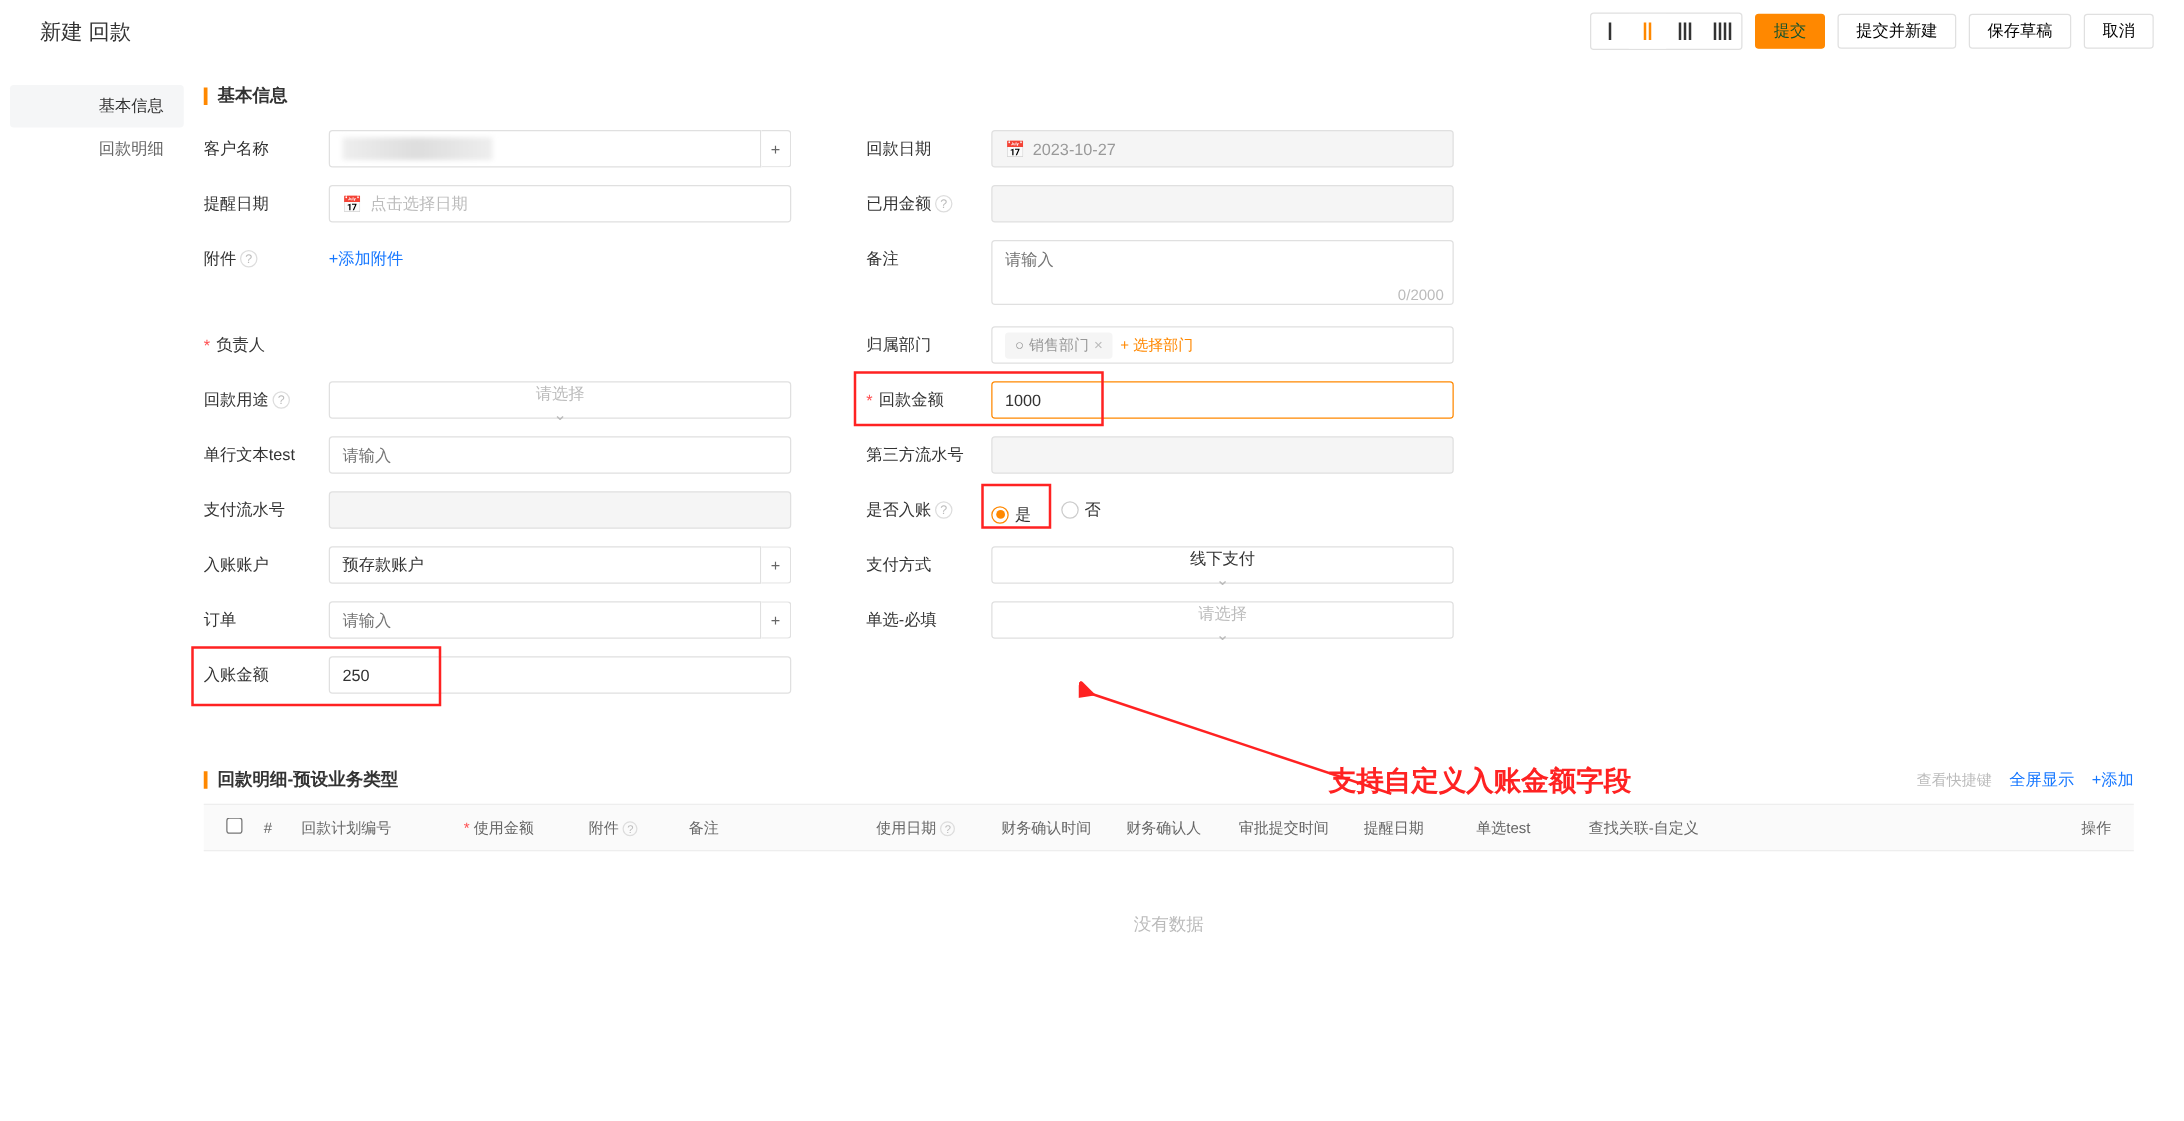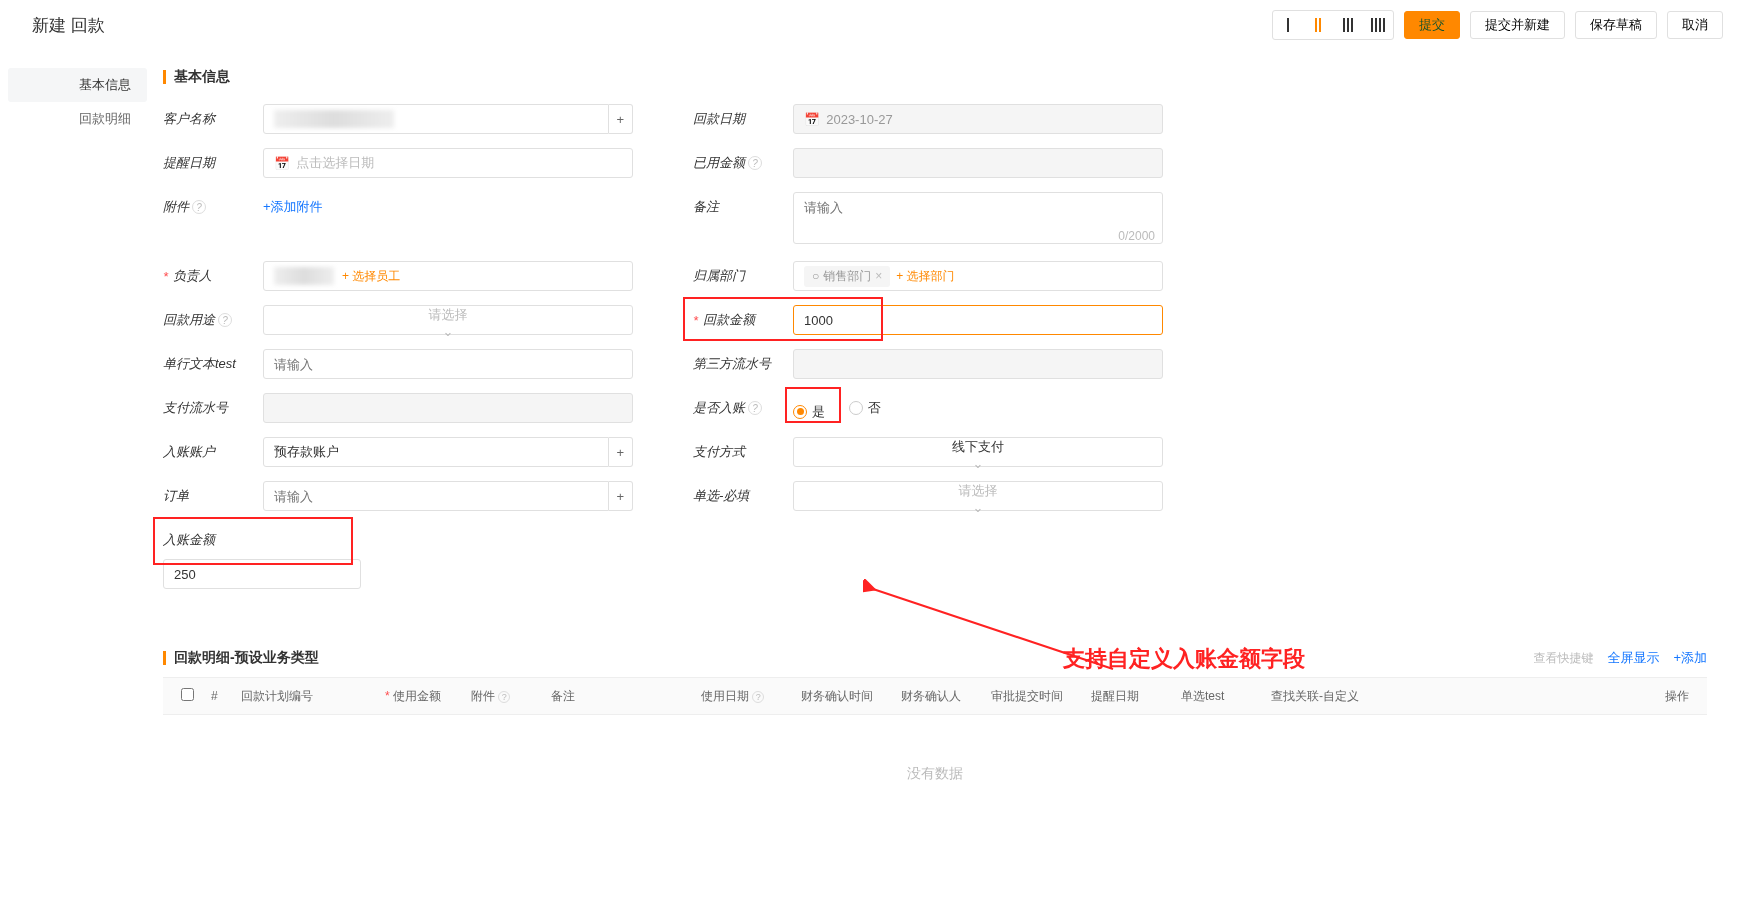--- a/index.html
+++ b/index.html
@@ -14,21 +14,21 @@
     .btn-primary { background: #ff8800; color: #14532d; border-color: #ff8800; }
     .layout { display: flex; }
     .sidebar { width: 155px; padding: 14px 0; background: #fff; }
     .side-item { padding: 8px 0; text-align: right; padding-right: 24px; cursor: pointer; color: #666; font-size: 13px; }
     .side-item.active { color: #333; font-weight: 500; background: #f5f6f7; border-radius: 3px; margin: 0 8px; padding-right: 16px; }
     .main { flex: 1; padding: 14px 40px 40px 8px; }
     .section-title { display: flex; align-items: center; gap: 8px; font-size: 14px; font-weight: 600; margin-bottom: 18px; }
     .section-title::before { content: ""; width: 3px; height: 14px; background: #ff8800; }
     .form-grid { display: grid; grid-template-columns: 1fr 1fr; column-gap: 60px; row-gap: 14px; max-width: 1000px; }
     .field { display: flex; align-items: flex-start; gap: 10px; }
-    .field-label { width: 90px; flex-shrink: 0; padding-top: 6px; color: #333; font-size: 13px; display: flex; align-items: center; gap: 3px; font-style: italic; }
+    .field-label { width: 90px; flex-shrink: 0; padding-top: 6px; color: #333; font-size: 13px; display: flex; align-items: center; gap: 3px; }
     .field-label .req { color: #ff4d4f; margin-right: 2px; }
     .field-label .help { color: #bbb; font-size: 12px; cursor: help; }
     .field-control { flex: 1; position: relative; }
     .input { width: 100%; height: 30px; border: 1px solid #e0e0e0; border-radius: 3px; padding: 0 10px; font-size: 13px; color: #333; background: #fff; }
     .input.disabled { background: #f5f5f5; color: #999; }
     .input.highlight { border-color: #ff8800; }
     .select { display: flex; align-items: center; justify-content: space-between; flex-direction: column; }
     .select .chev { color: #bbb; }
     .textarea { width: 100%; min-height: 52px; border: 1px solid #e0e0e0; border-radius: 3px; padding: 6px 10px; resize: none; font-size: 13px; }
     .placeholder { color: #bbb; }
@@ -170,26 +170,20 @@
           <textarea class="textarea" placeholder="请输入" style=""></textarea>
           <div class="counter">0/2000</div>
         </div>
       </div>
 
       <div class="field">
         <div class="field-label">
             <span class="req">*</span>
             <span>负责人</span>
           </div>
-        <div class="field-control">
-          <div class="input" style="display:flex;align-items:center;gap:8px;">
-            <span class="blur-block" style="width:60px;"></span>
-            <span class="link-select">+ 选择员工</span>
-          </div>
-        </div>
       </div>
 
       <div class="field">
         <div class="field-label">归属部门</div>
         <div class="field-control">
           <div class="input" style="display:flex;align-items:center;">
             <span class="tag">
                 <span>○</span>
                 <span>销售部门</span>
                 <span class="x">×</span>
@@ -296,21 +290,21 @@
       <div class="field">
         <div class="field-label">单选-必填</div>
         <div class="field-control">
           <div class="input select">
             <span class="placeholder">请选择</span>
             <span class="chev">⌄</span>
           </div>
         </div>
       </div>
 
-      <div class="field" style="position:relative;flex-direction:column;">
+      <div class="field" style="position:relative;">
         <div class="field-label">入账金额</div>
         <div class="field-control">
           <input class="input" value="250" style="">
         </div>
         <div class="red-box" style="left:-10px;top:-8px;width:200px;height:48px;"></div>
       </div>
     </div>
 
     <div style="position:relative;height:0;">
       <svg class="arrow" style="left:700px;top:-10px;" width="260" height="100">
@@ -332,21 +326,21 @@
         <div class="detail-actions">
           <span class="text-muted">查看快捷键</span>
           <span class="link">全屏显示</span>
           <span class="link">+添加</span>
         </div>
       </div>
       <div class="table-head">
         <div style="width:30px;"><input type="checkbox" style=""></div>
         <div style="width:30px;">#</div>
         <div style="width:130px;">回款计划编号</div>
-        <div style="width:100px;text-align:center;"><span style="color:#ff4d4f;">* </span><span>使用金额</span></div>
+        <div style="width:100px;"><span style="color:#ff4d4f;">* </span><span>使用金额</span></div>
         <div style="width:80px;"><span>附件</span> <span class="help" style="border:1px solid #ddd;border-radius:50%;width:12px;height:12px;display:inline-flex;align-items:center;justify-content:center;font-size:9px;color:#bbb;">?</span></div>
         <div style="width:150px;">备注</div>
         <div style="width:100px;"><span>使用日期</span> <span class="help" style="border:1px solid #ddd;border-radius:50%;width:12px;height:12px;display:inline-flex;align-items:center;justify-content:center;font-size:9px;color:#bbb;">?</span></div>
         <div style="width:100px;">财务确认时间</div>
         <div style="width:90px;">财务确认人</div>
         <div style="width:100px;">审批提交时间</div>
         <div style="width:90px;">提醒日期</div>
         <div style="width:90px;">单选test</div>
         <div style="width:120px;">查找关联-自定义</div>
         <div style="flex:1;text-align:right;">操作</div>

